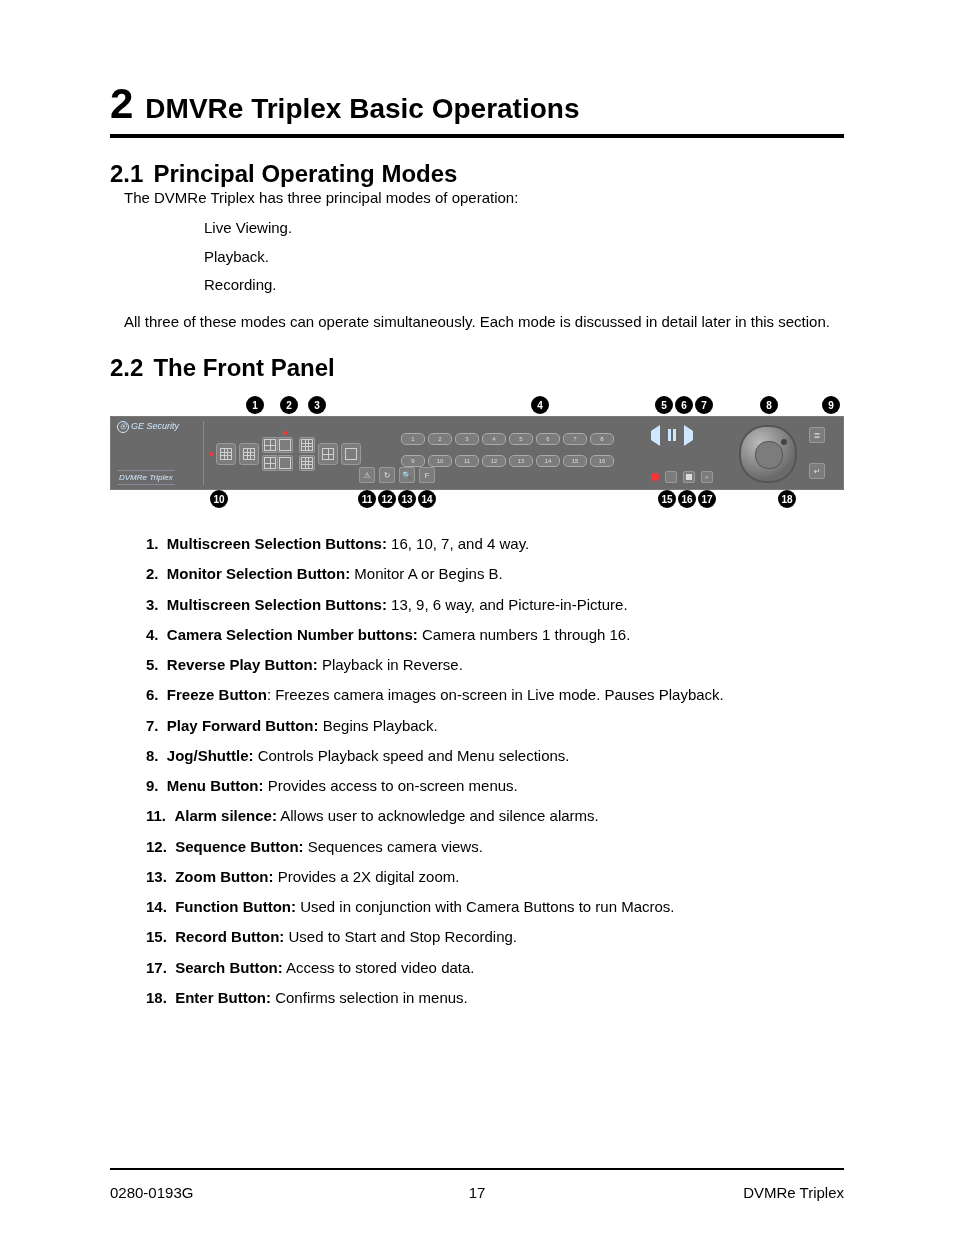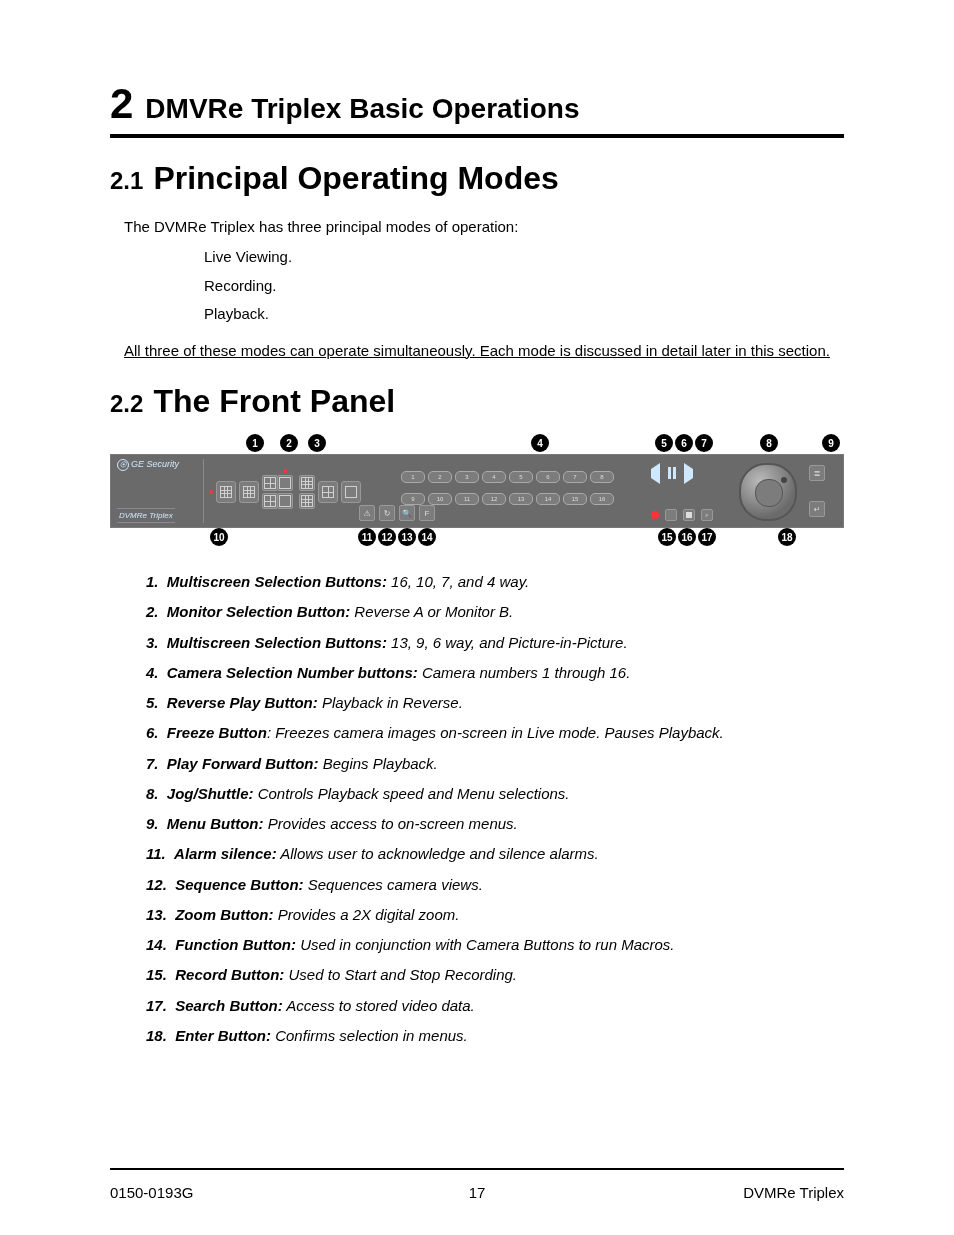--- a/index.html
+++ b/index.html
@@ -6,25 +6,25 @@
   body{font-family:Arial,Helvetica,sans-serif;font-size:15px;color:#000;width:954px;}
   .page{box-sizing:border-box;width:954px;min-height:1235px;padding:80px 110px 40px 110px;position:relative;}
 
   .chapter-head{display:flex;align-items:baseline;gap:12px;}
   .chapter-num{font-size:42px;font-weight:bold;}
   .chapter-title{font-size:28px;font-weight:bold;}
   .chapter-rule{margin-top:6px;border:0;border-top:4px solid #000;}
 
   .section-head{display:flex;align-items:baseline;gap:10px;margin-top:22px;}
   .section-num{font-size:24px;font-weight:bold;}
-  .section-title{font-size:32px;font-weight:bold;}
-
-  .body-text{margin:20px 0 0 14px;line-height:1.35;}
+  .section-title{font-size:24px;font-weight:bold;}
+
+  .body-text{margin:0 0 0 14px;line-height:1.35;}
   .mode-list{margin:6px 0 12px 94px;line-height:1.9;}
-  .closing{margin:4px 0 0 14px;line-height:1.35;text-decoration:underline;}
+  .closing{margin:4px 0 0 14px;line-height:1.35;}
 
   
   .panel-wrap{margin:14px 0 24px 0;}
   .callout-row{position:relative;height:20px;}
   .co{position:absolute;width:18px;height:18px;border-radius:9px;background:#000;color:#fff;font-size:10px;font-weight:bold;display:flex;align-items:center;justify-content:center;}
 
   .panel{position:relative;height:72px;border:1px solid #7a7a7a;background:#6a6a6a;color:#eee;font-size:8px;}
   .panel-brand{position:absolute;left:6px;top:4px;font-style:italic;font-size:9px;color:#cfe8ff;}
   .ge-circ{display:inline-block;width:10px;height:10px;border:1px solid #cfe8ff;border-radius:6px;font-size:7px;text-align:center;line-height:10px;margin-right:2px;}
   .panel-model{position:absolute;left:6px;bottom:4px;font-size:8px;color:#cfe8ff;font-style:italic;border-top:1px solid #889; border-bottom:1px solid #889;padding:2px 2px;}
@@ -47,21 +47,21 @@
   .tri-l{border-right:9px solid #cfe8ff;}
   .tri-r{border-left:9px solid #cfe8ff;}
   .pause{display:flex;gap:2px;}
   .pause span{width:3px;height:12px;background:#cfe8ff;}
 
   .jog{position:absolute;width:54px;height:54px;border-radius:27px;background:radial-gradient(circle at 35% 30%,#bbb,#6b6b6b 70%);border:2px solid #555;}
   .jog::after{content:"";position:absolute;left:14px;top:14px;width:26px;height:26px;border-radius:13px;background:#7c7c7c;border:1px solid #555;}
   .jog-dot{position:absolute;width:6px;height:6px;border-radius:3px;background:#444;}
 
   
-  .deflist{margin:24px 0 12px 16px;padding-left:20px;font-style:italic;}
+  .deflist{margin:24px 0 12px 16px;padding-left:20px;}
   .deflist li{margin-bottom:10px;line-height:1.35;}
   .deflist .term{font-weight:bold;}
 
   
   .foot-rule{position:absolute;left:110px;right:110px;bottom:58px;border:0;border-top:2px solid #000;}
   .footer{position:absolute;left:110px;right:110px;bottom:34px;font-size:15px;}
   .footer .fl{float:left;} .footer .fc{position:absolute;left:0;right:0;text-align:center;} .footer .fr{float:right;}
 </style>
 </head>
 <body>
@@ -74,22 +74,22 @@
   </div>
   <hr class="chapter-rule">
 
   <div class="section-head">
     <span class="section-num">2.1</span>
     <span class="section-title">Principal Operating Modes</span>
   </div>
   <div class="body-text">The DVMRe Triplex has three principal modes of operation:</div>
   <div class="mode-list">
     <div>Live Viewing.</div>
+    <div>Playback.</div>
     <div>Recording.</div>
-    <div>Playback.</div>
   </div>
   <div class="closing">All three of these modes can operate simultaneously.  Each mode is discussed in detail later in this section.</div>
 
   <div class="section-head">
     <span class="section-num">2.2</span>
     <span class="section-title">The Front Panel</span>
   </div>
 
   <div class="panel-wrap">
 
@@ -236,36 +236,36 @@
       <span class="co" style="left:308px">14</span>
       <span class="co" style="left:548px">15</span>
       <span class="co" style="left:568px">16</span>
       <span class="co" style="left:588px">17</span>
       <span class="co" style="left:668px">18</span>
     </div>
   </div>
 
   <ol class="deflist" style="list-style:none;">
     <li><span class="term"><span>1.</span>&nbsp;&nbsp;<span>Multiscreen Selection Buttons:</span></span><span> 16, 10, 7, and 4 way.</span></li>
-    <li><span class="term"><span>2.</span>&nbsp;&nbsp;<span>Monitor Selection Button:</span></span><span> Reverse A or Monitor B.</span></li>
+    <li><span class="term"><span>2.</span>&nbsp;&nbsp;<span>Monitor Selection Button:</span></span><span> Monitor A or Begins B.</span></li>
     <li><span class="term"><span>3.</span>&nbsp;&nbsp;<span>Multiscreen Selection Buttons:</span></span><span> 13, 9, 6 way, and Picture-in-Picture.</span></li>
     <li><span class="term"><span>4.</span>&nbsp;&nbsp;<span>Camera Selection Number buttons:</span></span><span> Camera numbers 1 through 16.</span></li>
     <li><span class="term"><span>5.</span>&nbsp;&nbsp;<span>Reverse Play Button:</span></span><span> Playback in Reverse.</span></li>
     <li><span class="term"><span>6.</span>&nbsp;&nbsp;<span>Freeze Button</span></span><span>: Freezes camera images on-screen in Live mode. Pauses Playback.</span></li>
     <li><span class="term"><span>7.</span>&nbsp;&nbsp;<span>Play Forward Button:</span></span><span> Begins Playback.</span></li>
     <li><span class="term"><span>8.</span>&nbsp;&nbsp;<span>Jog/Shuttle:</span></span><span> Controls Playback speed and Menu selections.</span></li>
     <li><span class="term"><span>9.</span>&nbsp;&nbsp;<span>Menu Button:</span></span><span> Provides access to on-screen menus.</span></li>
     <li><span class="term"><span>11.</span>&nbsp;&nbsp;<span>Alarm silence:</span></span><span> Allows user to acknowledge and silence alarms.</span></li>
     <li><span class="term"><span>12.</span>&nbsp;&nbsp;<span>Sequence Button:</span></span><span> Sequences camera views.</span></li>
     <li><span class="term"><span>13.</span>&nbsp;&nbsp;<span>Zoom Button:</span></span><span> Provides a 2X digital zoom.</span></li>
     <li><span class="term"><span>14.</span>&nbsp;&nbsp;<span>Function Button:</span></span><span> Used in conjunction with Camera Buttons to run Macros.</span></li>
     <li><span class="term"><span>15.</span>&nbsp;&nbsp;<span>Record Button:</span></span><span> Used to Start and Stop Recording.</span></li>
     <li><span class="term"><span>17.</span>&nbsp;&nbsp;<span>Search Button:</span></span><span> Access to stored video data.</span></li>
     <li><span class="term"><span>18.</span>&nbsp;&nbsp;<span>Enter Button:</span></span><span> Confirms selection in menus.</span></li>
   </ol>
 
   <hr class="foot-rule">
   <div class="footer">
-    <span class="fl">0150-0193G</span>
+    <span class="fl">0280-0193G</span>
     <span class="fc">17</span>
     <span class="fr">DVMRe Triplex</span>
   </div>
 </div>
 
 </body></html>

